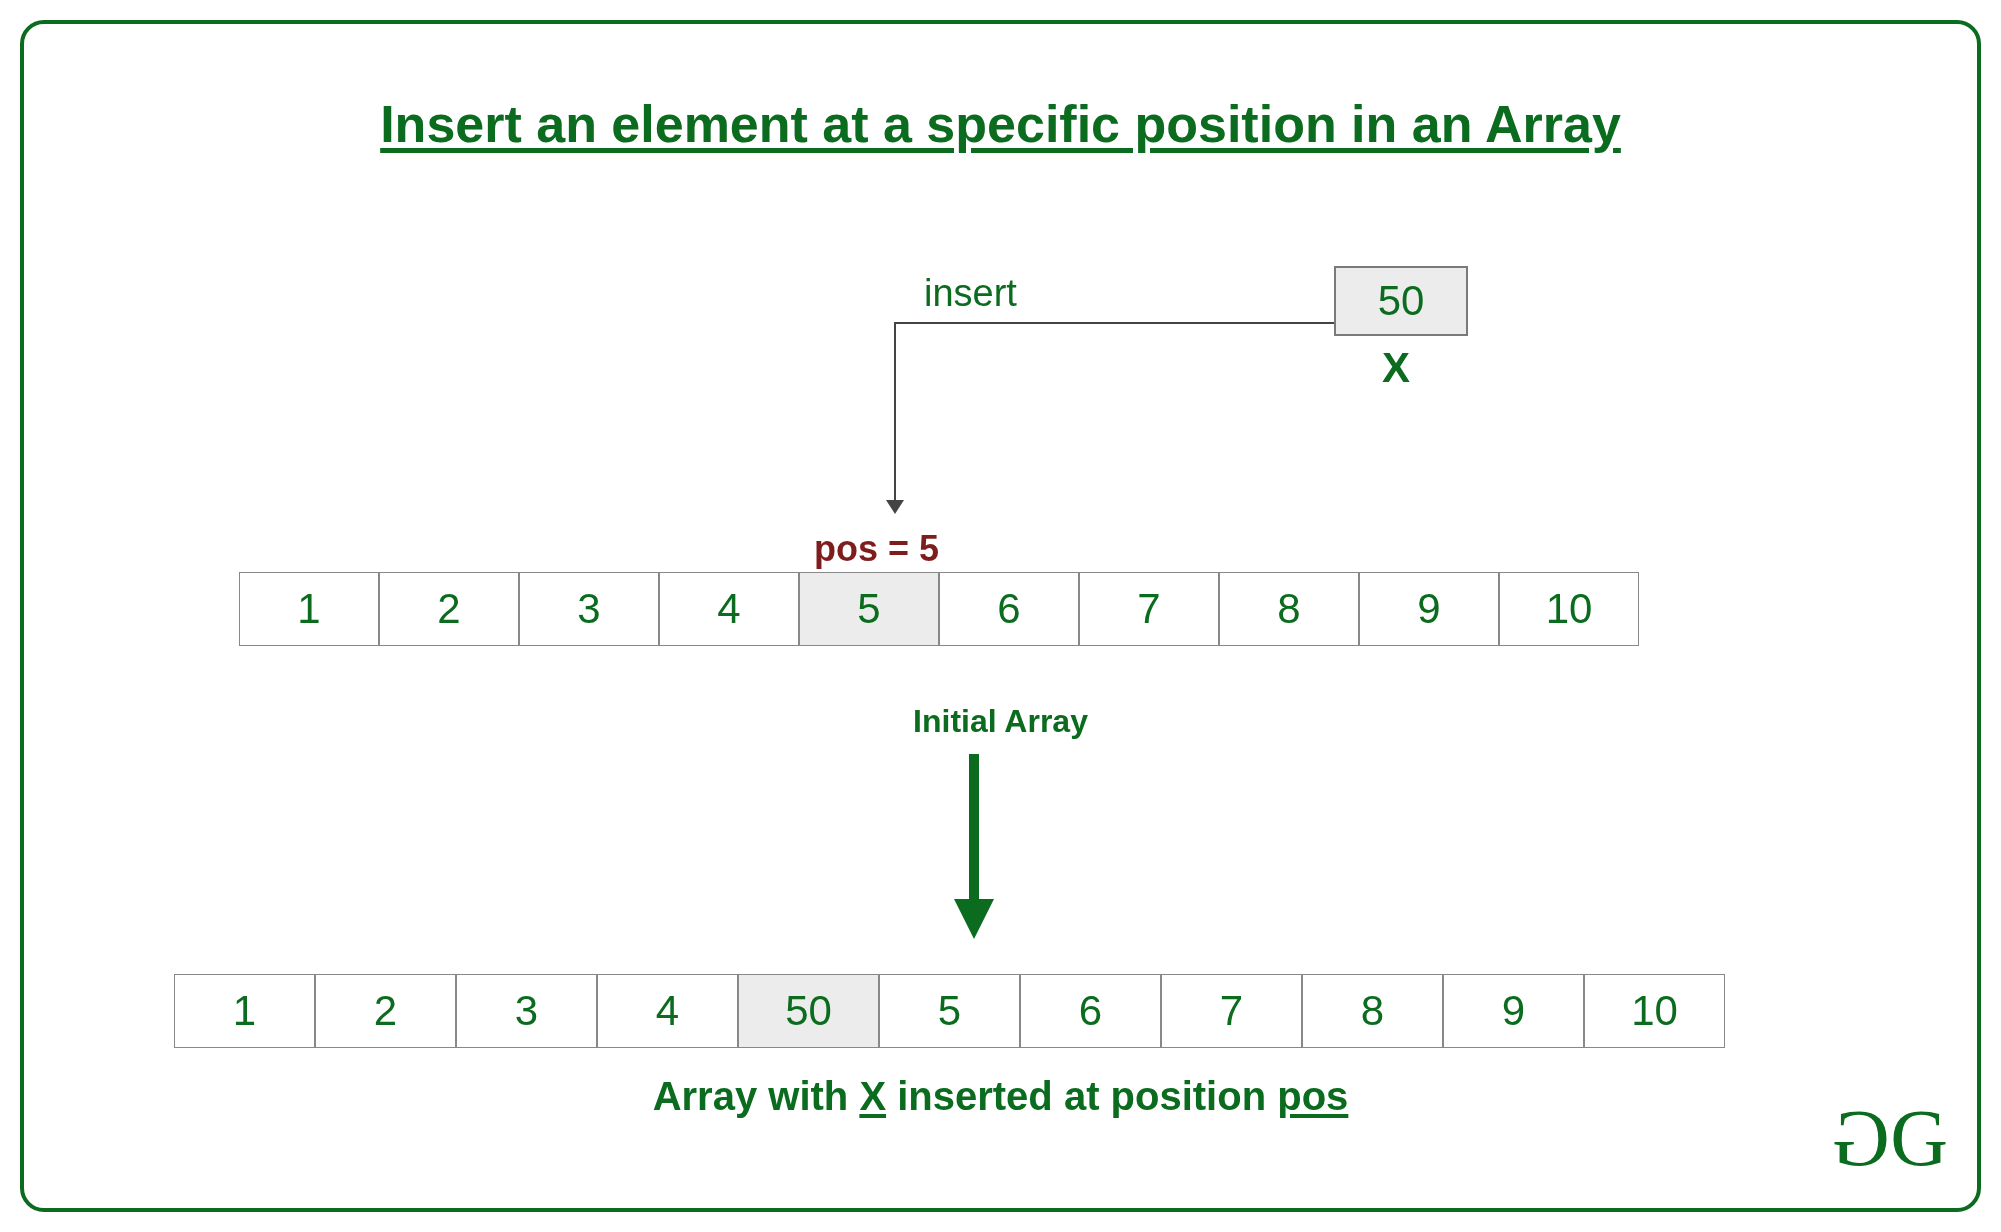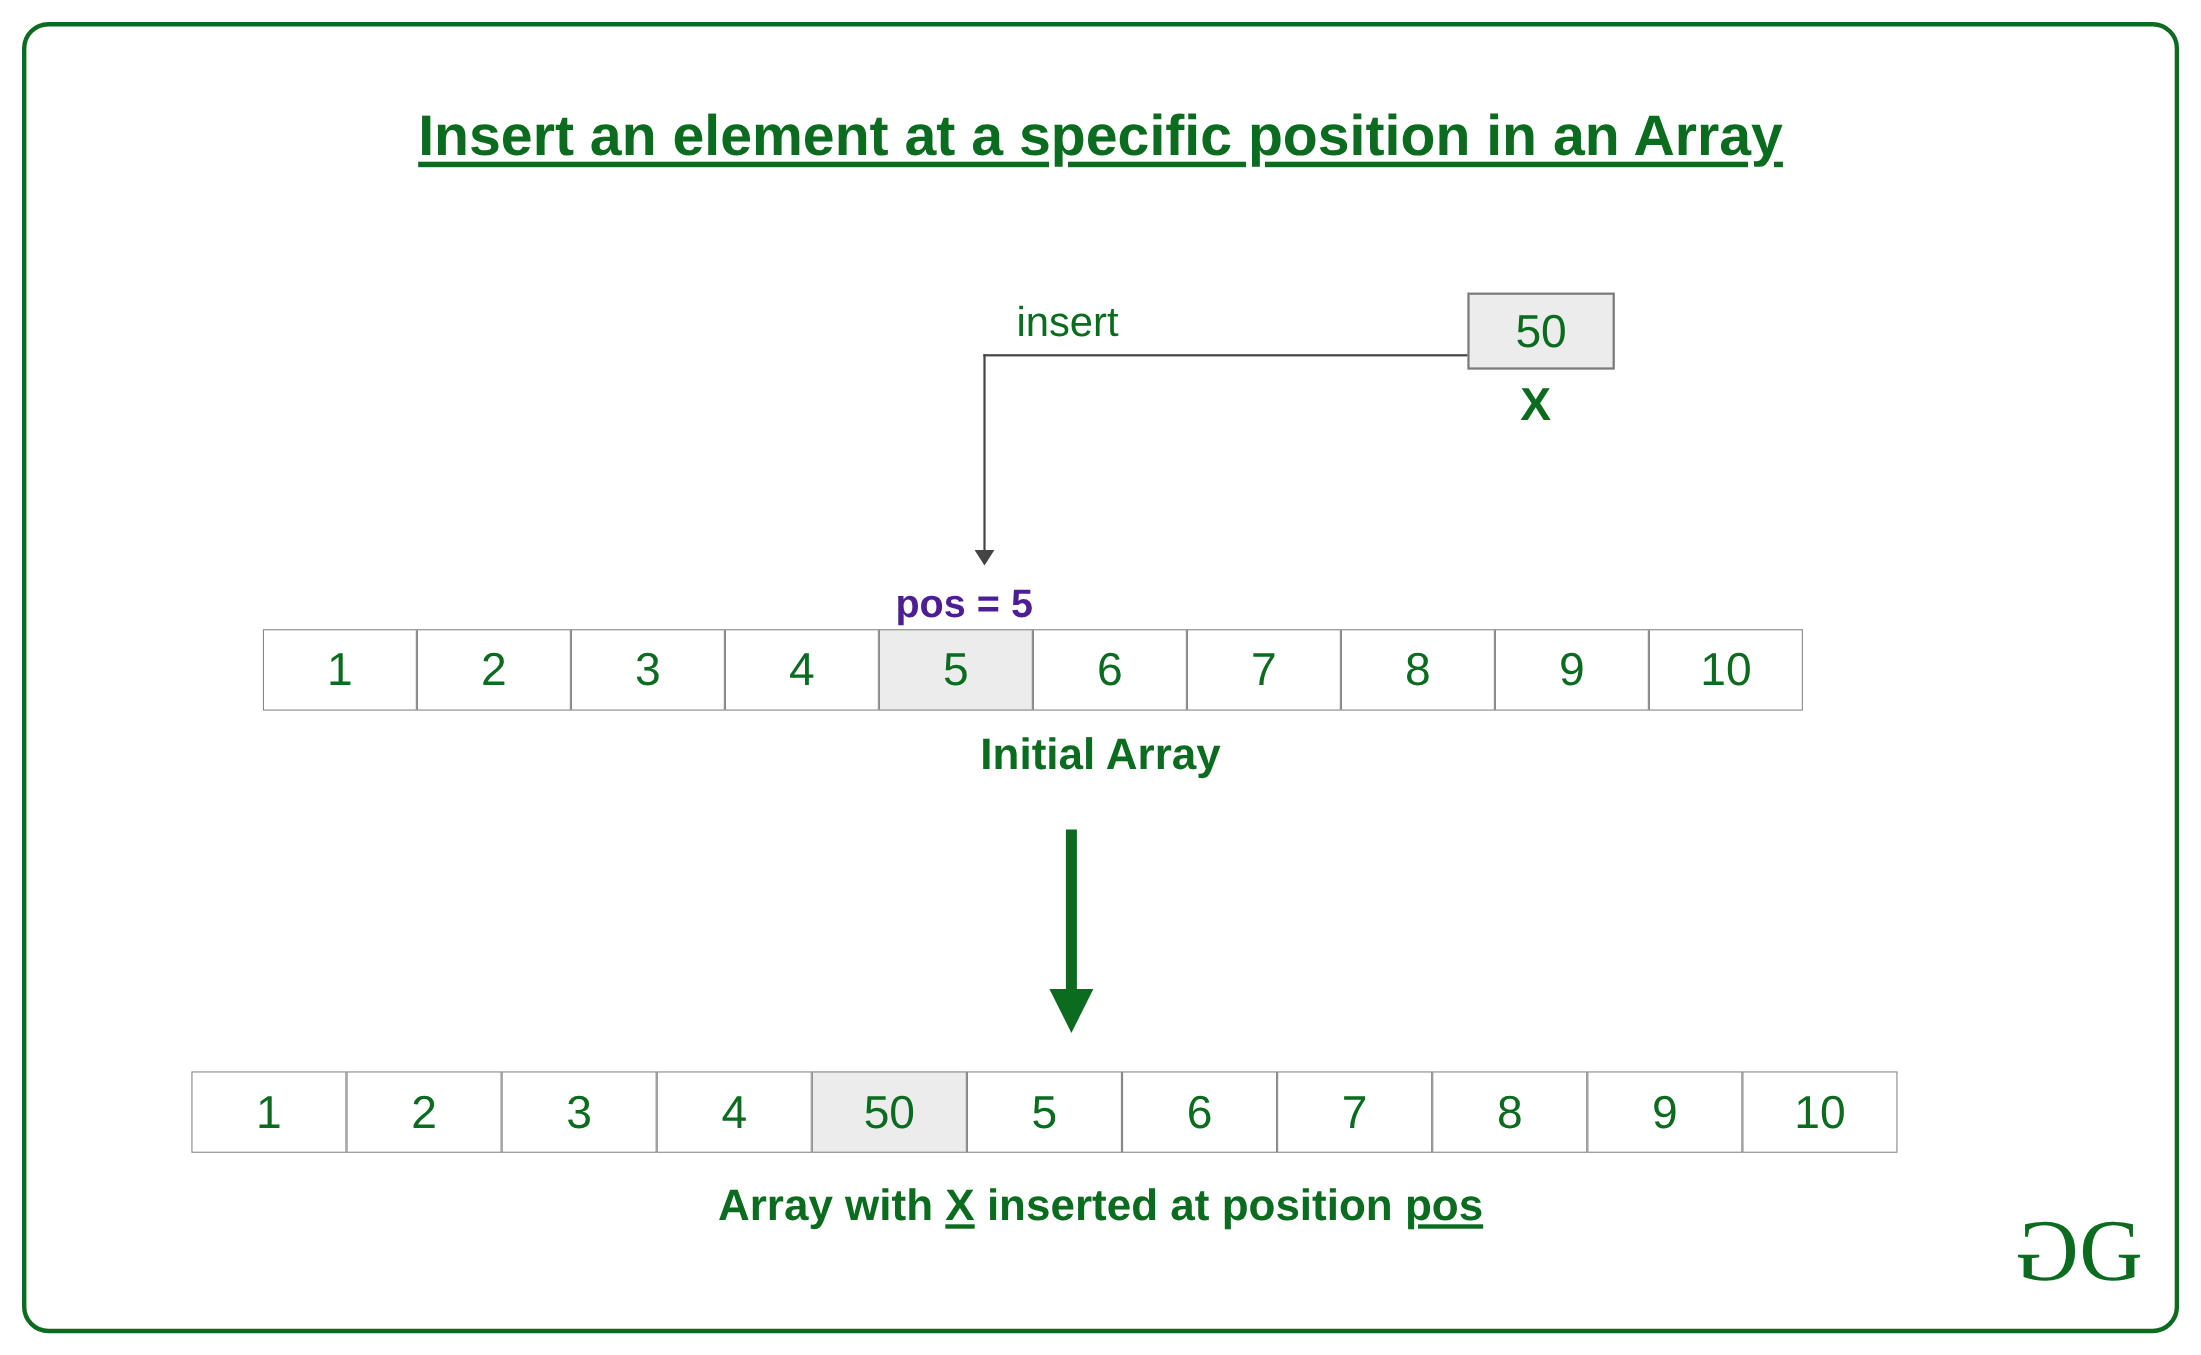--- a/index.html
+++ b/index.html
@@ -85,21 +85,21 @@
     border-left: 9px solid transparent;
     border-right: 9px solid transparent;
     border-top: 14px solid #444;
   }
   .pos-label {
     position: absolute;
     top: 504px;
     left: 790px;
     font-size: 36px;
     font-weight: bold;
-    color: #4c1d95;
+    color: #7f1d1d;
   }
   .array-row {
     position: absolute;
     display: flex;
   }
   .array-initial {
     top: 548px;
     left: 215px;
   }
   .array-result {
@@ -113,24 +113,24 @@
     justify-content: center;
     font-size: 42px;
     color: #0b6b1e;
     height: 74px;
   }
   .cell-initial { width: 140px; }
   .cell-result { width: 141px; }
   .cell.highlight { background: #ececec; }
   .initial-caption {
     position: absolute;
-    top: 640px;
+    top: 679px;
     left: 50%;
     transform: translateX(-50%);
-    font-size: 40px;
+    font-size: 32px;
     font-weight: bold;
     color: #0b6b1e;
   }
   .big-arrow {
     position: absolute;
     top: 720px;
     left: 920px;
   }
   .result-caption {
     position: absolute;

